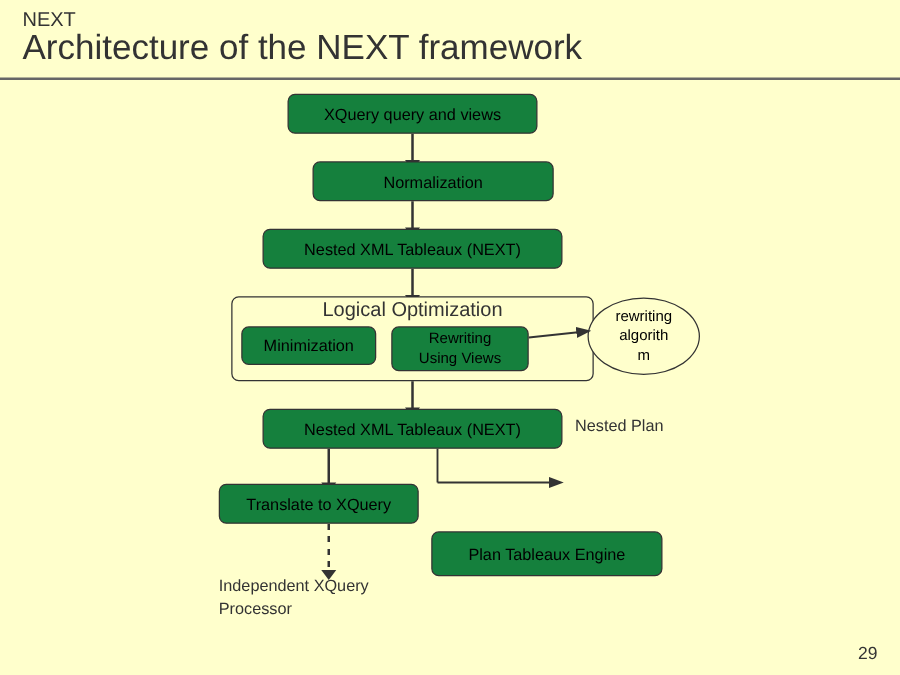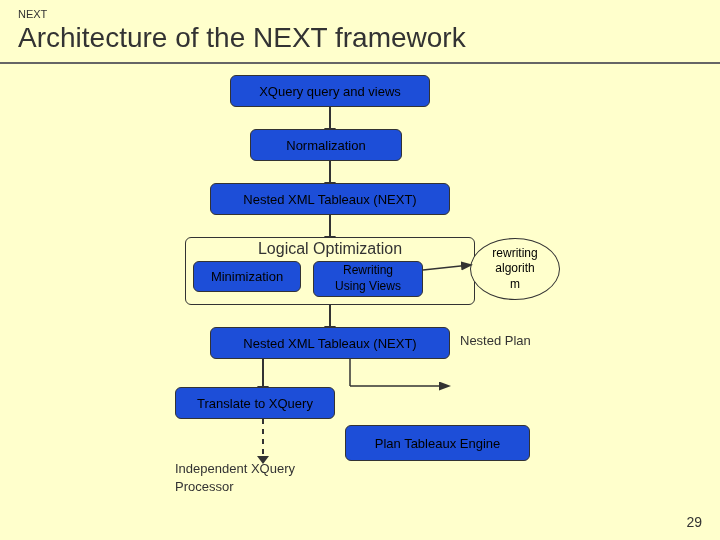--- a/index.html
+++ b/index.html
@@ -8,21 +8,21 @@
       height: 540px;
       background: #ffffcc;
       font-family: Arial, sans-serif;
       overflow: hidden;
       position: relative;
     }
     .header-label {
       position: absolute;
       top: 8px;
       left: 18px;
-      font-size: 11px;
+      font-size: 16px;
       color: #333;
     }
     .page-title {
       position: absolute;
       top: 22px;
       left: 18px;
       font-size: 28px;
       font-weight: normal;
       color: #333;
     }
@@ -30,21 +30,21 @@
       position: absolute;
       top: 62px;
       left: 0;
       width: 720px;
       height: 2px;
       background: #666;
     }
     
     .box {
       position: absolute;
-      background: #1d4ed8;
+      background: #15803d;
       border: 1.5px solid #333;
       text-align: center;
       display: flex;
       align-items: center;
       justify-content: center;
       font-size: 13px;
     }
     .box-rounded {
       border-radius: 6px;
     }
@@ -110,21 +110,21 @@
 <div class="header-label">NEXT</div>
 
 <div class="page-title">Architecture of the NEXT framework</div>
 
 <div class="title-underline"></div>
 
 <div class="box box-rounded" style="left:230px; top:75px; width:200px; height:32px;">XQuery query and views</div>
 
 <div class="arrow-v" style="left:329px; top:107px; height:22px;"></div>
 
-<div class="box box-rounded" style="left:250px; top:129px; width:152px; height:32px;">Normalization</div>
+<div class="box box-rounded" style="left:250px; top:129px; width:193px; height:32px;">Normalization</div>
 
 <div class="arrow-v" style="left:329px; top:161px; height:22px;"></div>
 
 <div class="box box-rounded" style="left:210px; top:183px; width:240px; height:32px;">Nested XML Tableaux (NEXT)</div>
 
 <div class="arrow-v" style="left:329px; top:215px; height:22px;"></div>
 
 <div class="box box-rounded" style="left:185px; top:237px; width:290px; height:68px; background:#ffffcc;">
 </div>
 

